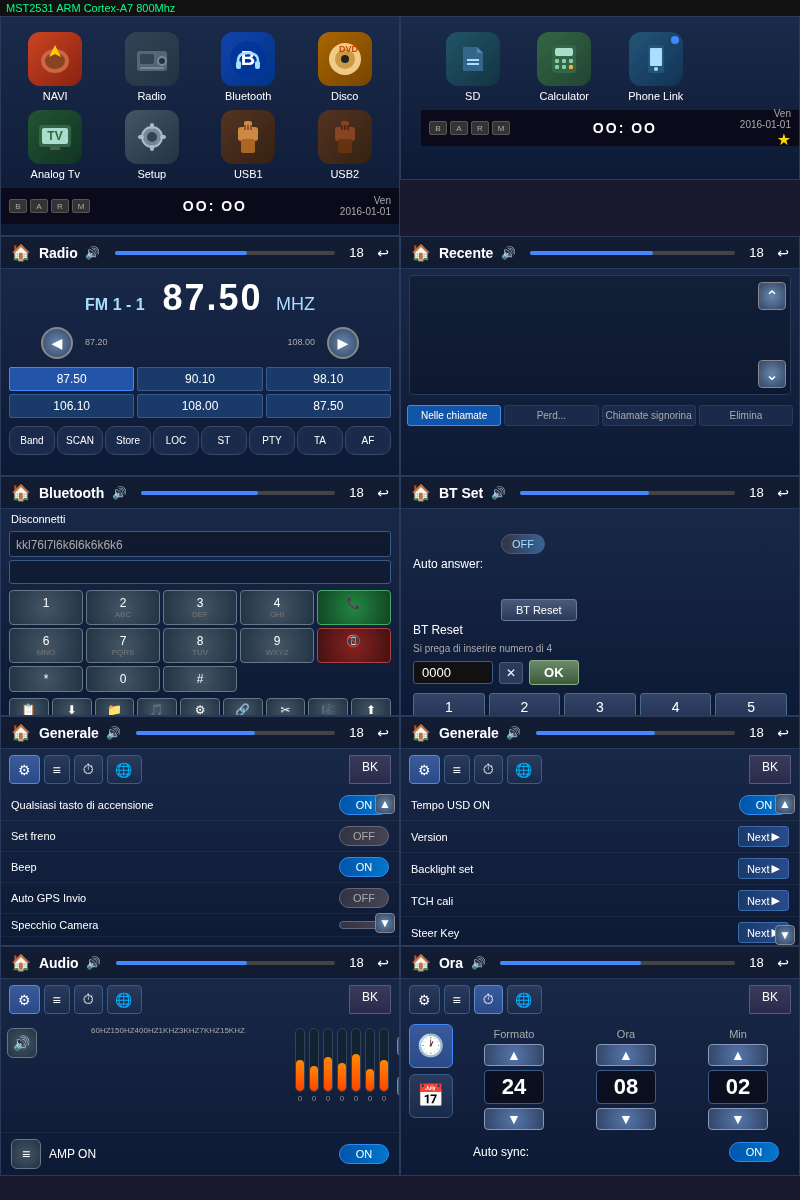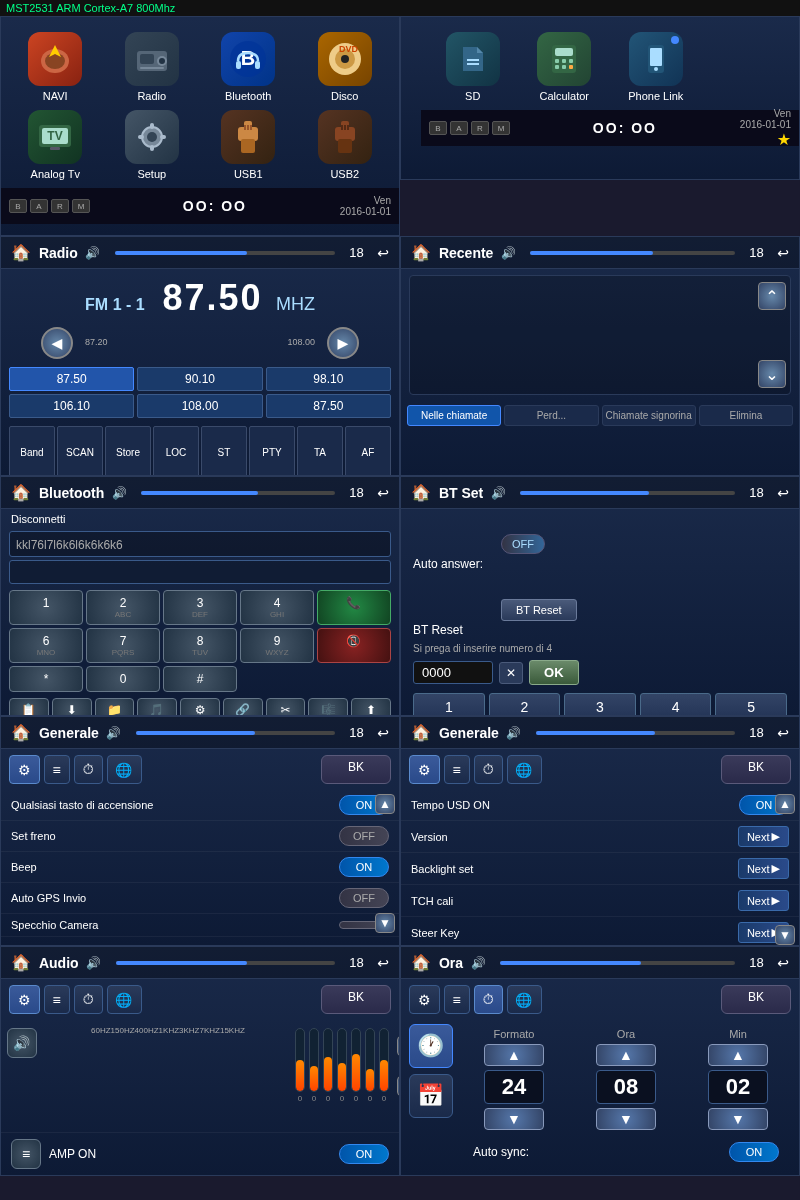--- a/index.html
+++ b/index.html
@@ -249,24 +249,24 @@
       display: flex;
       padding: 4px 8px;
       gap: 2px;
     }
 
     .radio-ctrl-btn {
       flex: 1;
       background: #1a2a4a;
       border: 1px solid #3a4a6a;
       color: #fff;
-      padding: 20px 2px;
+      padding: 8px 2px;
       text-align: center;
       font-size: 10px;
-      border-radius: 2px;
+      border-radius: 10px;
       cursor: pointer;
     }
 
     .scroll-up, .scroll-down {
       position: absolute;
       right: 4px;
       background: radial-gradient(circle, #6688aa, #334466);
       border: 1px solid #888;
       border-radius: 4px;
       width: 28px;
@@ -500,22 +500,22 @@
     }
 
     .tab-icon-btn.active {
       background: linear-gradient(180deg, #3a5a9a, #2a4a8a);
       border-color: #5a8acc;
     }
 
     .tab-icon-bk {
       background: linear-gradient(180deg, #3a3a5a, #2a2a4a);
       border: 1px solid #5a5a7a;
-      border-radius: 6px;
-      padding: 4px 26px;
+      border-radius: 1px;
+      padding: 4px 12px;
       color: #fff;
       font-size: 12px;
       cursor: pointer;
       margin-left: auto;
     }
 
     .gen-setting-row {
       display: flex;
       align-items: center;
       padding: 5px 10px;

